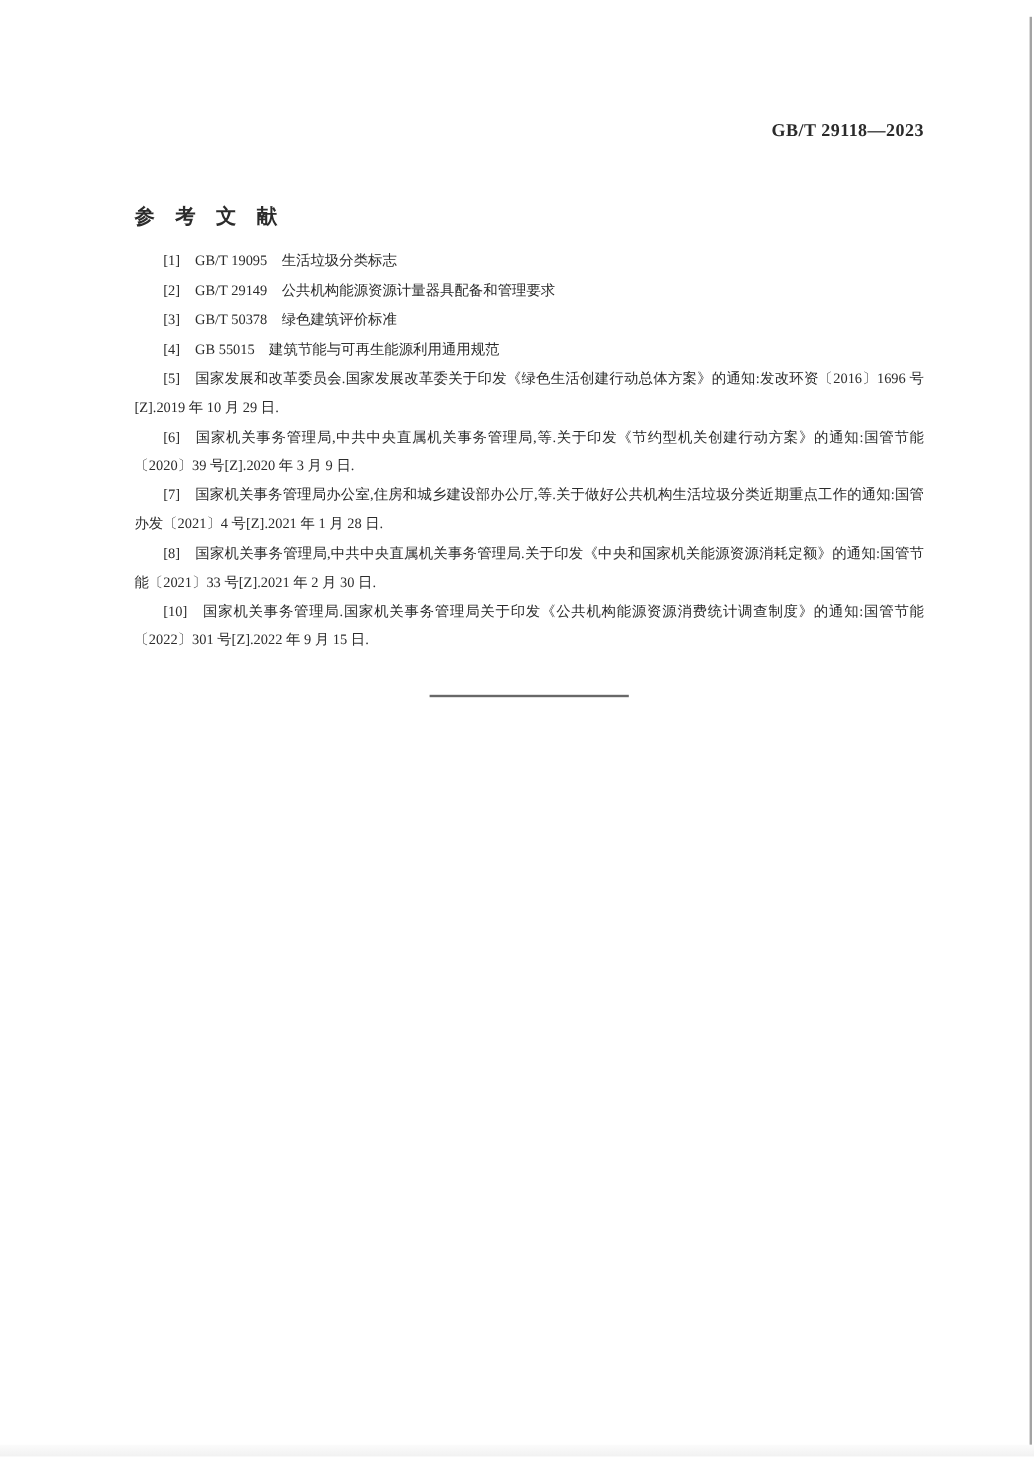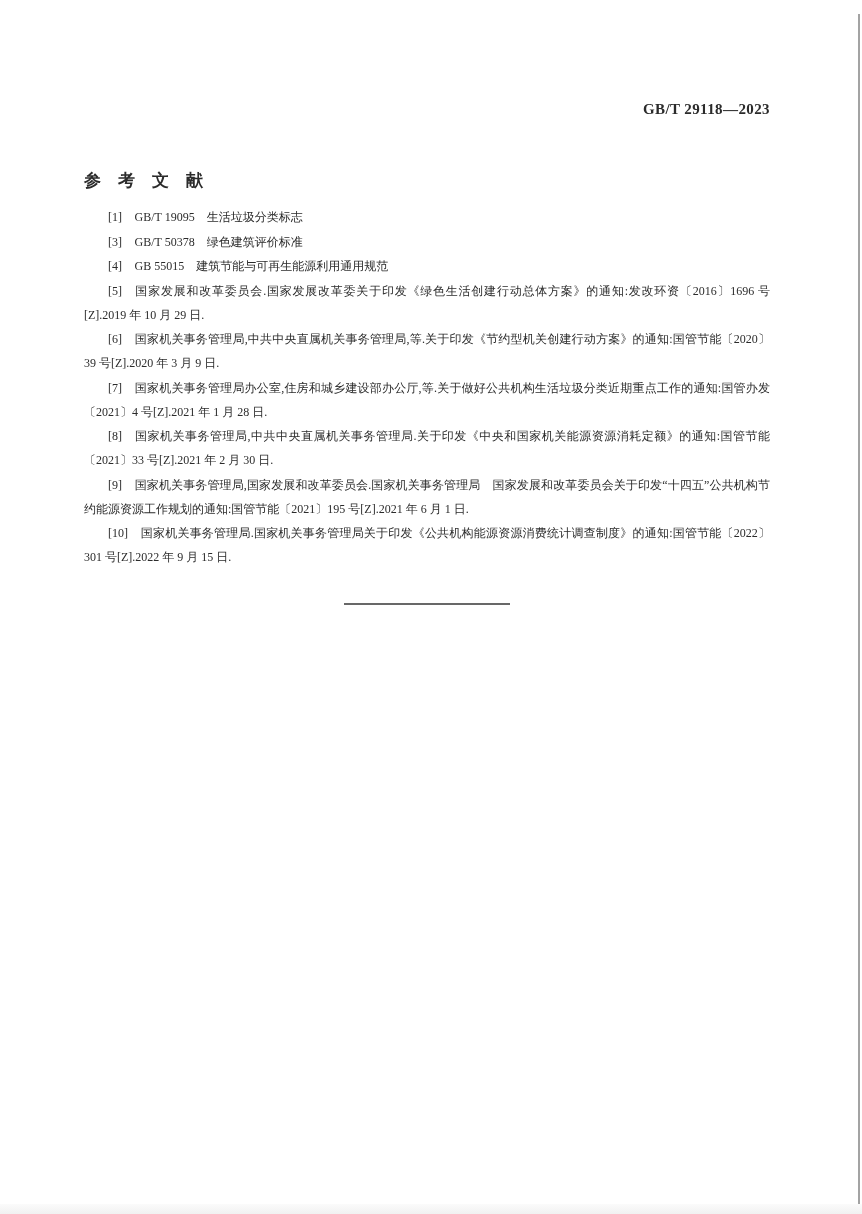--- a/index.html
+++ b/index.html
@@ -15,21 +15,21 @@
   .edge-right{
     position:absolute;top:14px;right:2px;bottom:10px;width:2px;
     background:#a3a3a3;
   }
   .edge-bottom{
     position:absolute;left:0;right:0;bottom:0;height:10px;
     background:linear-gradient(#fbfbfb,#f1f1f1);
   }
   .content{
     position:relative;
-    padding:0 92px 0 84px;
+    padding:0 92px 0 112px;
   }
   .doc-code{
     margin-top:101px;
     text-align:right;
     font-weight:bold;
     font-size:15px;
     line-height:16px;
     letter-spacing:0.4px;
   }
   .doc-title{
@@ -73,41 +73,41 @@
 
     <div class="doc-title">
       <span class="doc-title-text">参考文献</span>
     </div>
 
     <div class="ref-list">
       <p class="ref">
         <span class="ref-label">[1]</span><span>GB/T 19095　生活垃圾分类标志</span>
       </p>
       <p class="ref">
+        <span class="ref-label">[2]</span><span>GB/T 29149　公共机构能源资源计量器具配备和管理要求</span>
+      </p>
+      <p class="ref">
         <span class="ref-label">[3]</span><span>GB/T 50378　绿色建筑评价标准</span>
       </p>
       <p class="ref">
         <span class="ref-label">[4]</span><span>GB 55015　建筑节能与可再生能源利用通用规范</span>
       </p>
       <p class="ref">
         <span class="ref-label">[5]</span><span>国家发展和改革委员会.国家发展改革委关于印发《绿色生活创建行动总体方案》的通知:发改环资〔2016〕1696 号[Z].2019 年 10 月 29 日.</span>
       </p>
       <p class="ref">
         <span class="ref-label">[6]</span><span>国家机关事务管理局,中共中央直属机关事务管理局,等.关于印发《节约型机关创建行动方案》的通知:国管节能〔2020〕39 号[Z].2020 年 3 月 9 日.</span>
       </p>
       <p class="ref">
         <span class="ref-label">[7]</span><span>国家机关事务管理局办公室,住房和城乡建设部办公厅,等.关于做好公共机构生活垃圾分类近期重点工作的通知:国管办发〔2021〕4 号[Z].2021 年 1 月 28 日.</span>
       </p>
       <p class="ref">
         <span class="ref-label">[8]</span><span>国家机关事务管理局,中共中央直属机关事务管理局.关于印发《中央和国家机关能源资源消耗定额》的通知:国管节能〔2021〕33 号[Z].2021 年 2 月 30 日.</span>
       </p>
       <p class="ref">
-        <span class="ref-label">[9]</span><span>国家机关事务管理局,国家发展和改革委员会.国家机关事务管理局　国家发展和改革委员会关于印发“十四五”公共机构节约能源资源工作规划的通知:国管节能〔2021〕195 号[Z].2021 年 6 月 1 日.</span>
-      </p>
-      <p class="ref">
         <span class="ref-label">[10]</span><span>国家机关事务管理局.国家机关事务管理局关于印发《公共机构能源资源消费统计调查制度》的通知:国管节能〔2022〕301 号[Z].2022 年 9 月 15 日.</span>
       </p>
     </div>
 
     <hr class="end-rule">
   </div>
 
   <div class="edge-right"></div>
   <div class="edge-bottom"></div>
 </div>

